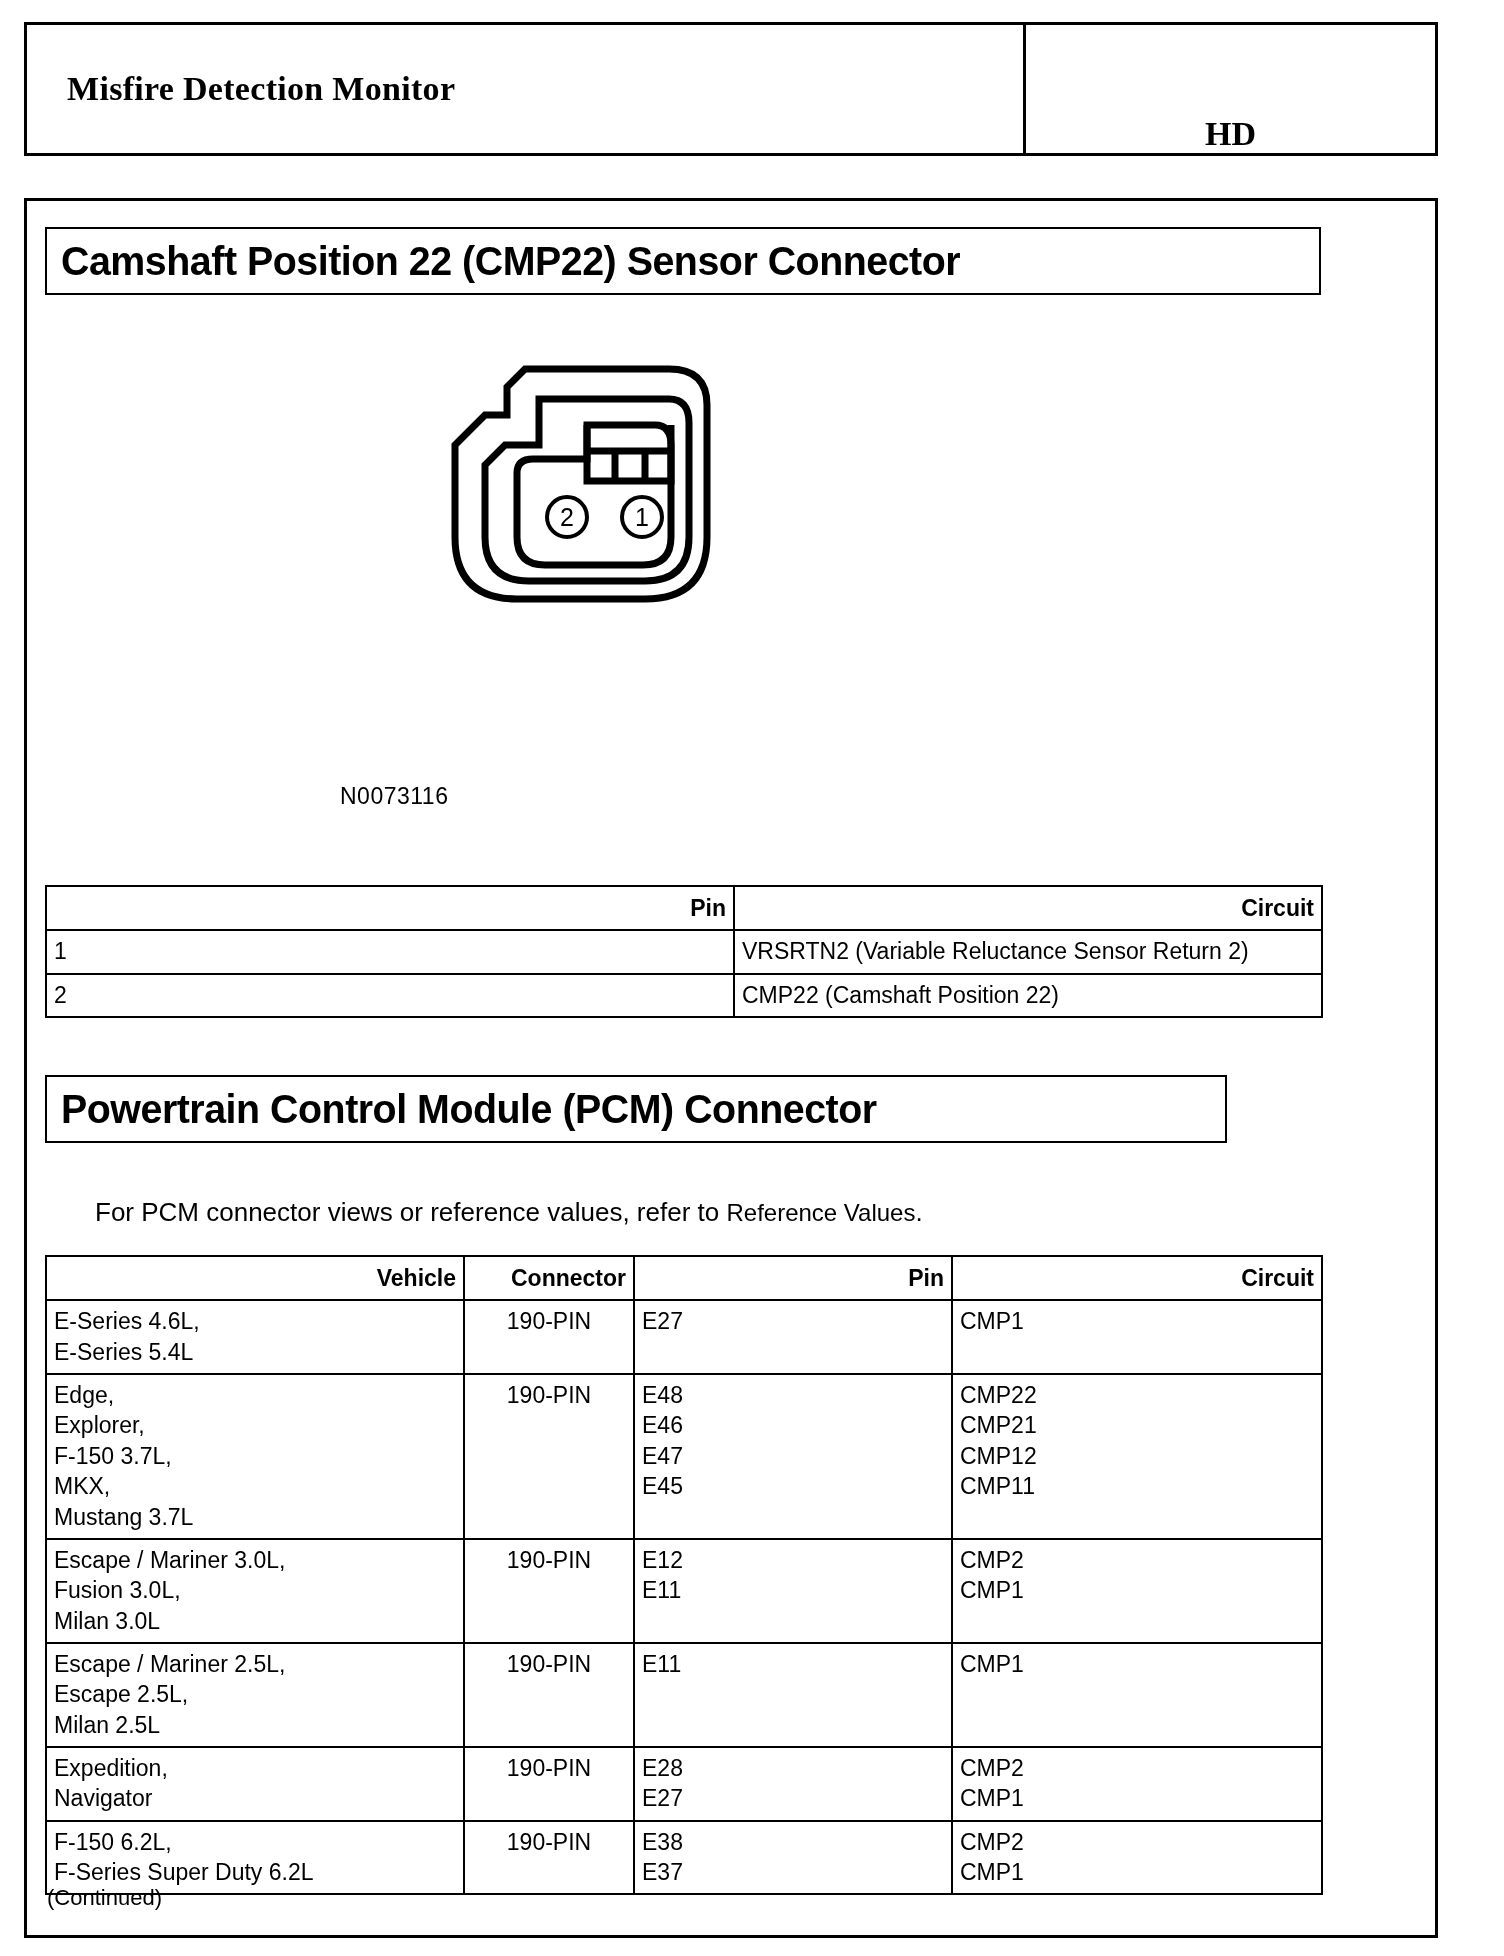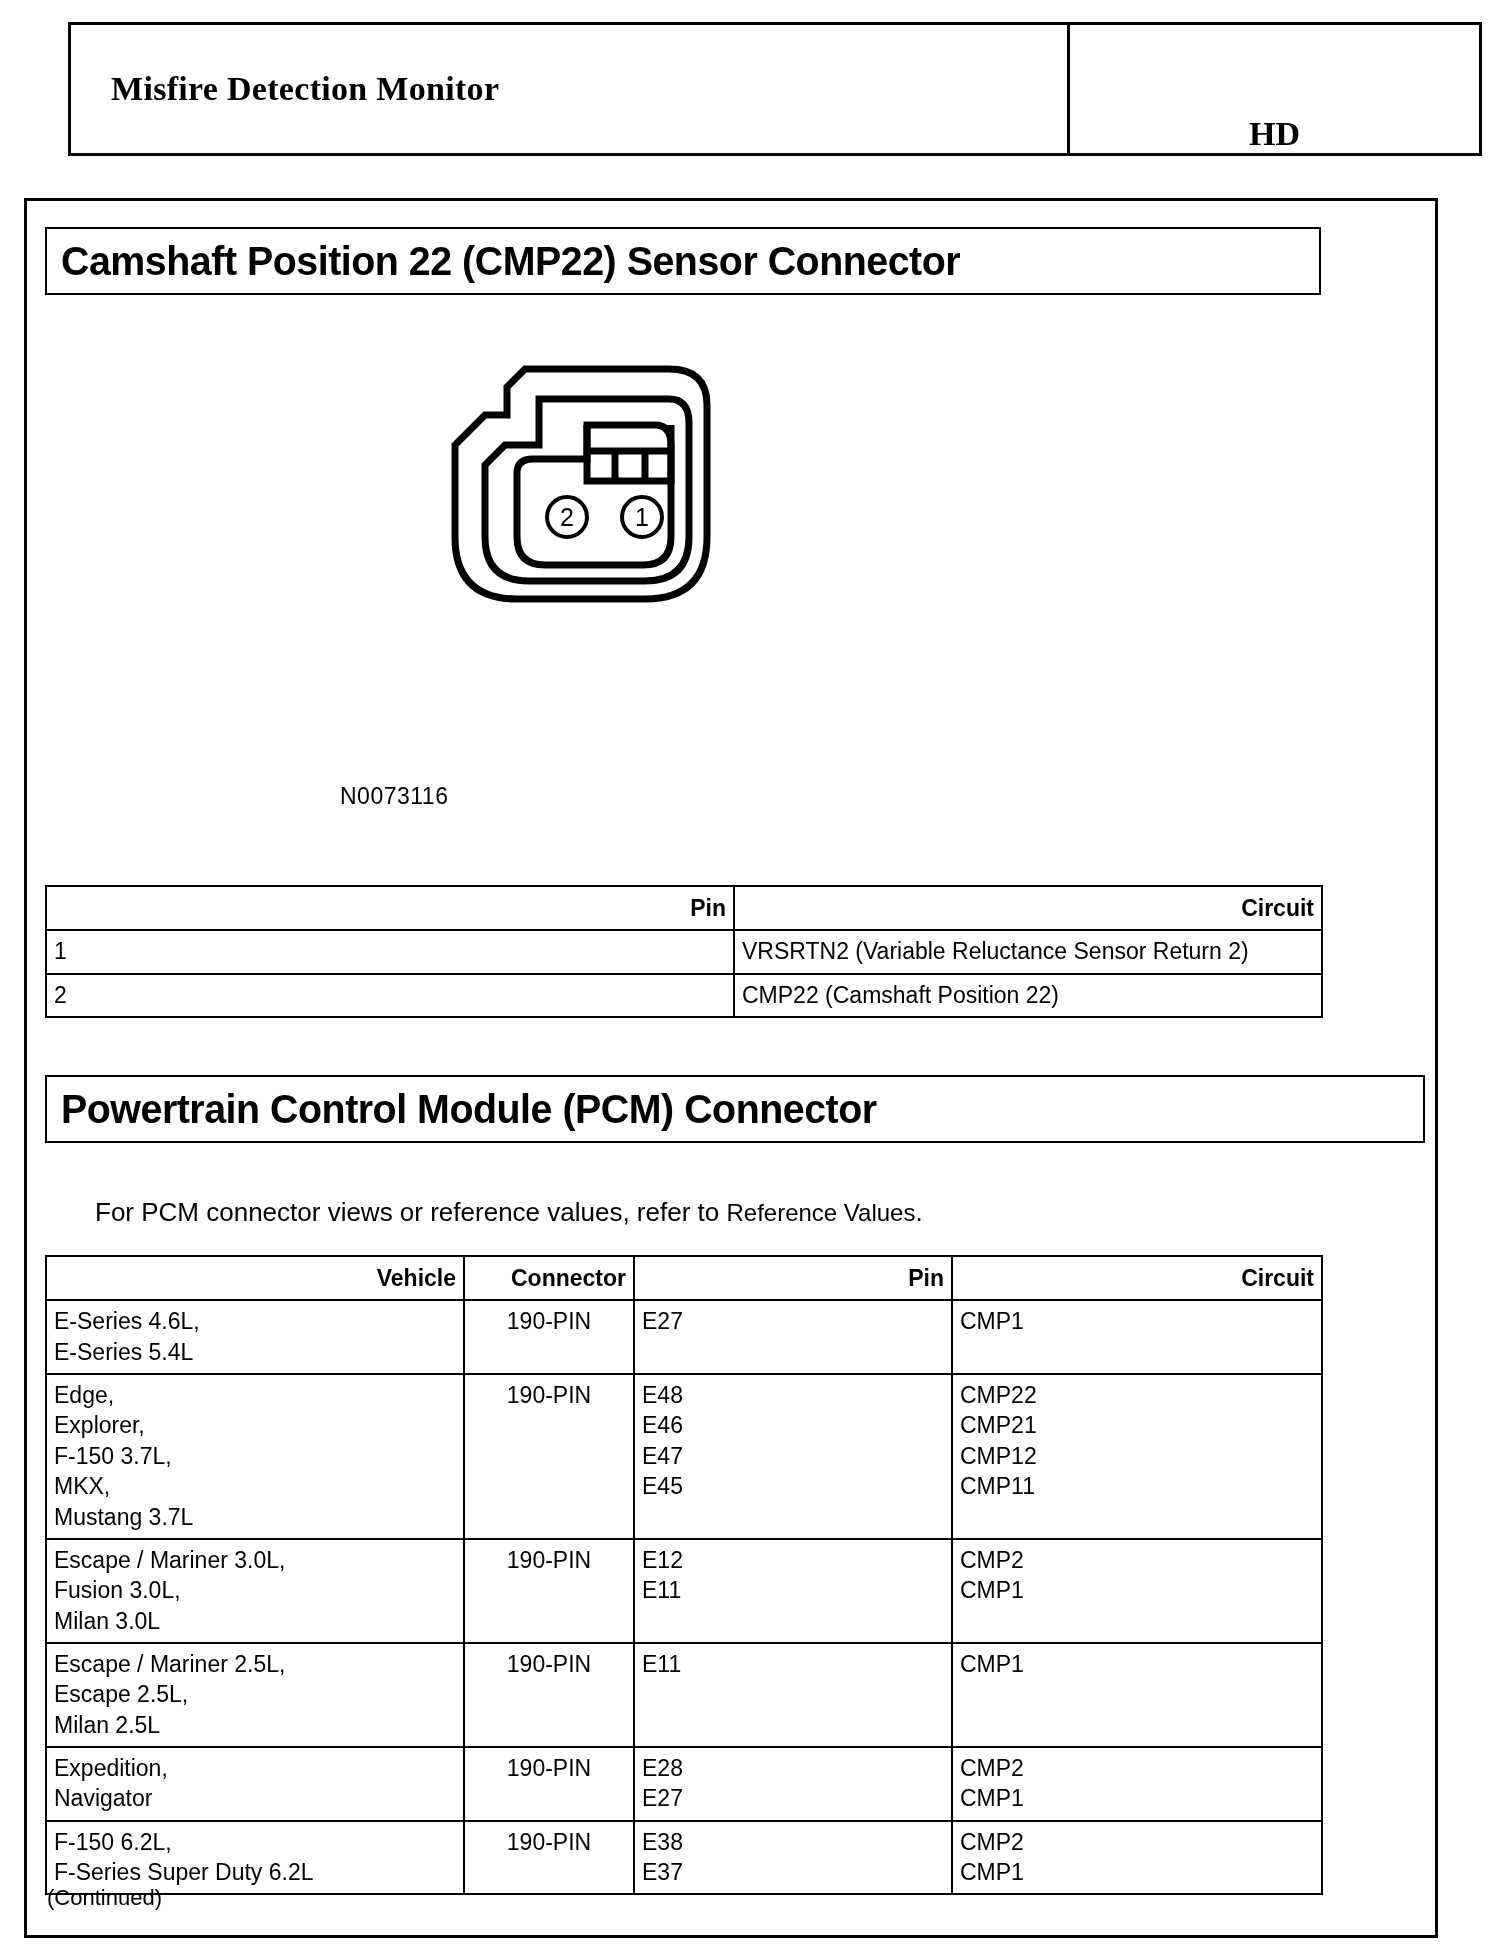--- a/index.html
+++ b/index.html
@@ -19,21 +19,20 @@
   
   #page-header {
     position: absolute;
     left: 24px;
     top: 22px;
     width: 1414px;
     height: 134px;
     border: 3px solid #000;
     box-sizing: border-box;
     display: flex;
-    margin-left: 44px;
   }
   #header-title-cell {
     flex: 0 0 999px;
     border-right: 3px solid #000;
     display: flex;
     align-items: center;
     box-sizing: border-box;
     padding-left: 40px;
   }
   #header-title-cell .htitle {
@@ -79,21 +78,21 @@
     font-family: "Liberation Sans", sans-serif;
     font-weight: bold;
     font-size: 41px;
     letter-spacing: -0.5px;
     transform: scaleX(0.96);
     transform-origin: left center;
     white-space: nowrap;
   }
 
   #banner-cmp22 { left: 18px; top: 26px; width: 1276px; height: 68px; }
-  #banner-pcm   { left: 18px; top: 874px; width: 1380px; height: 68px; }
+  #banner-pcm   { left: 18px; top: 874px; width: 1182px; height: 68px; }
 
   
   #connector-figure {
     position: absolute;
     left: 380px;
     top: 140px;
     width: 420px;
     height: 330px;
   }
   #connector-svg { display: block; }

